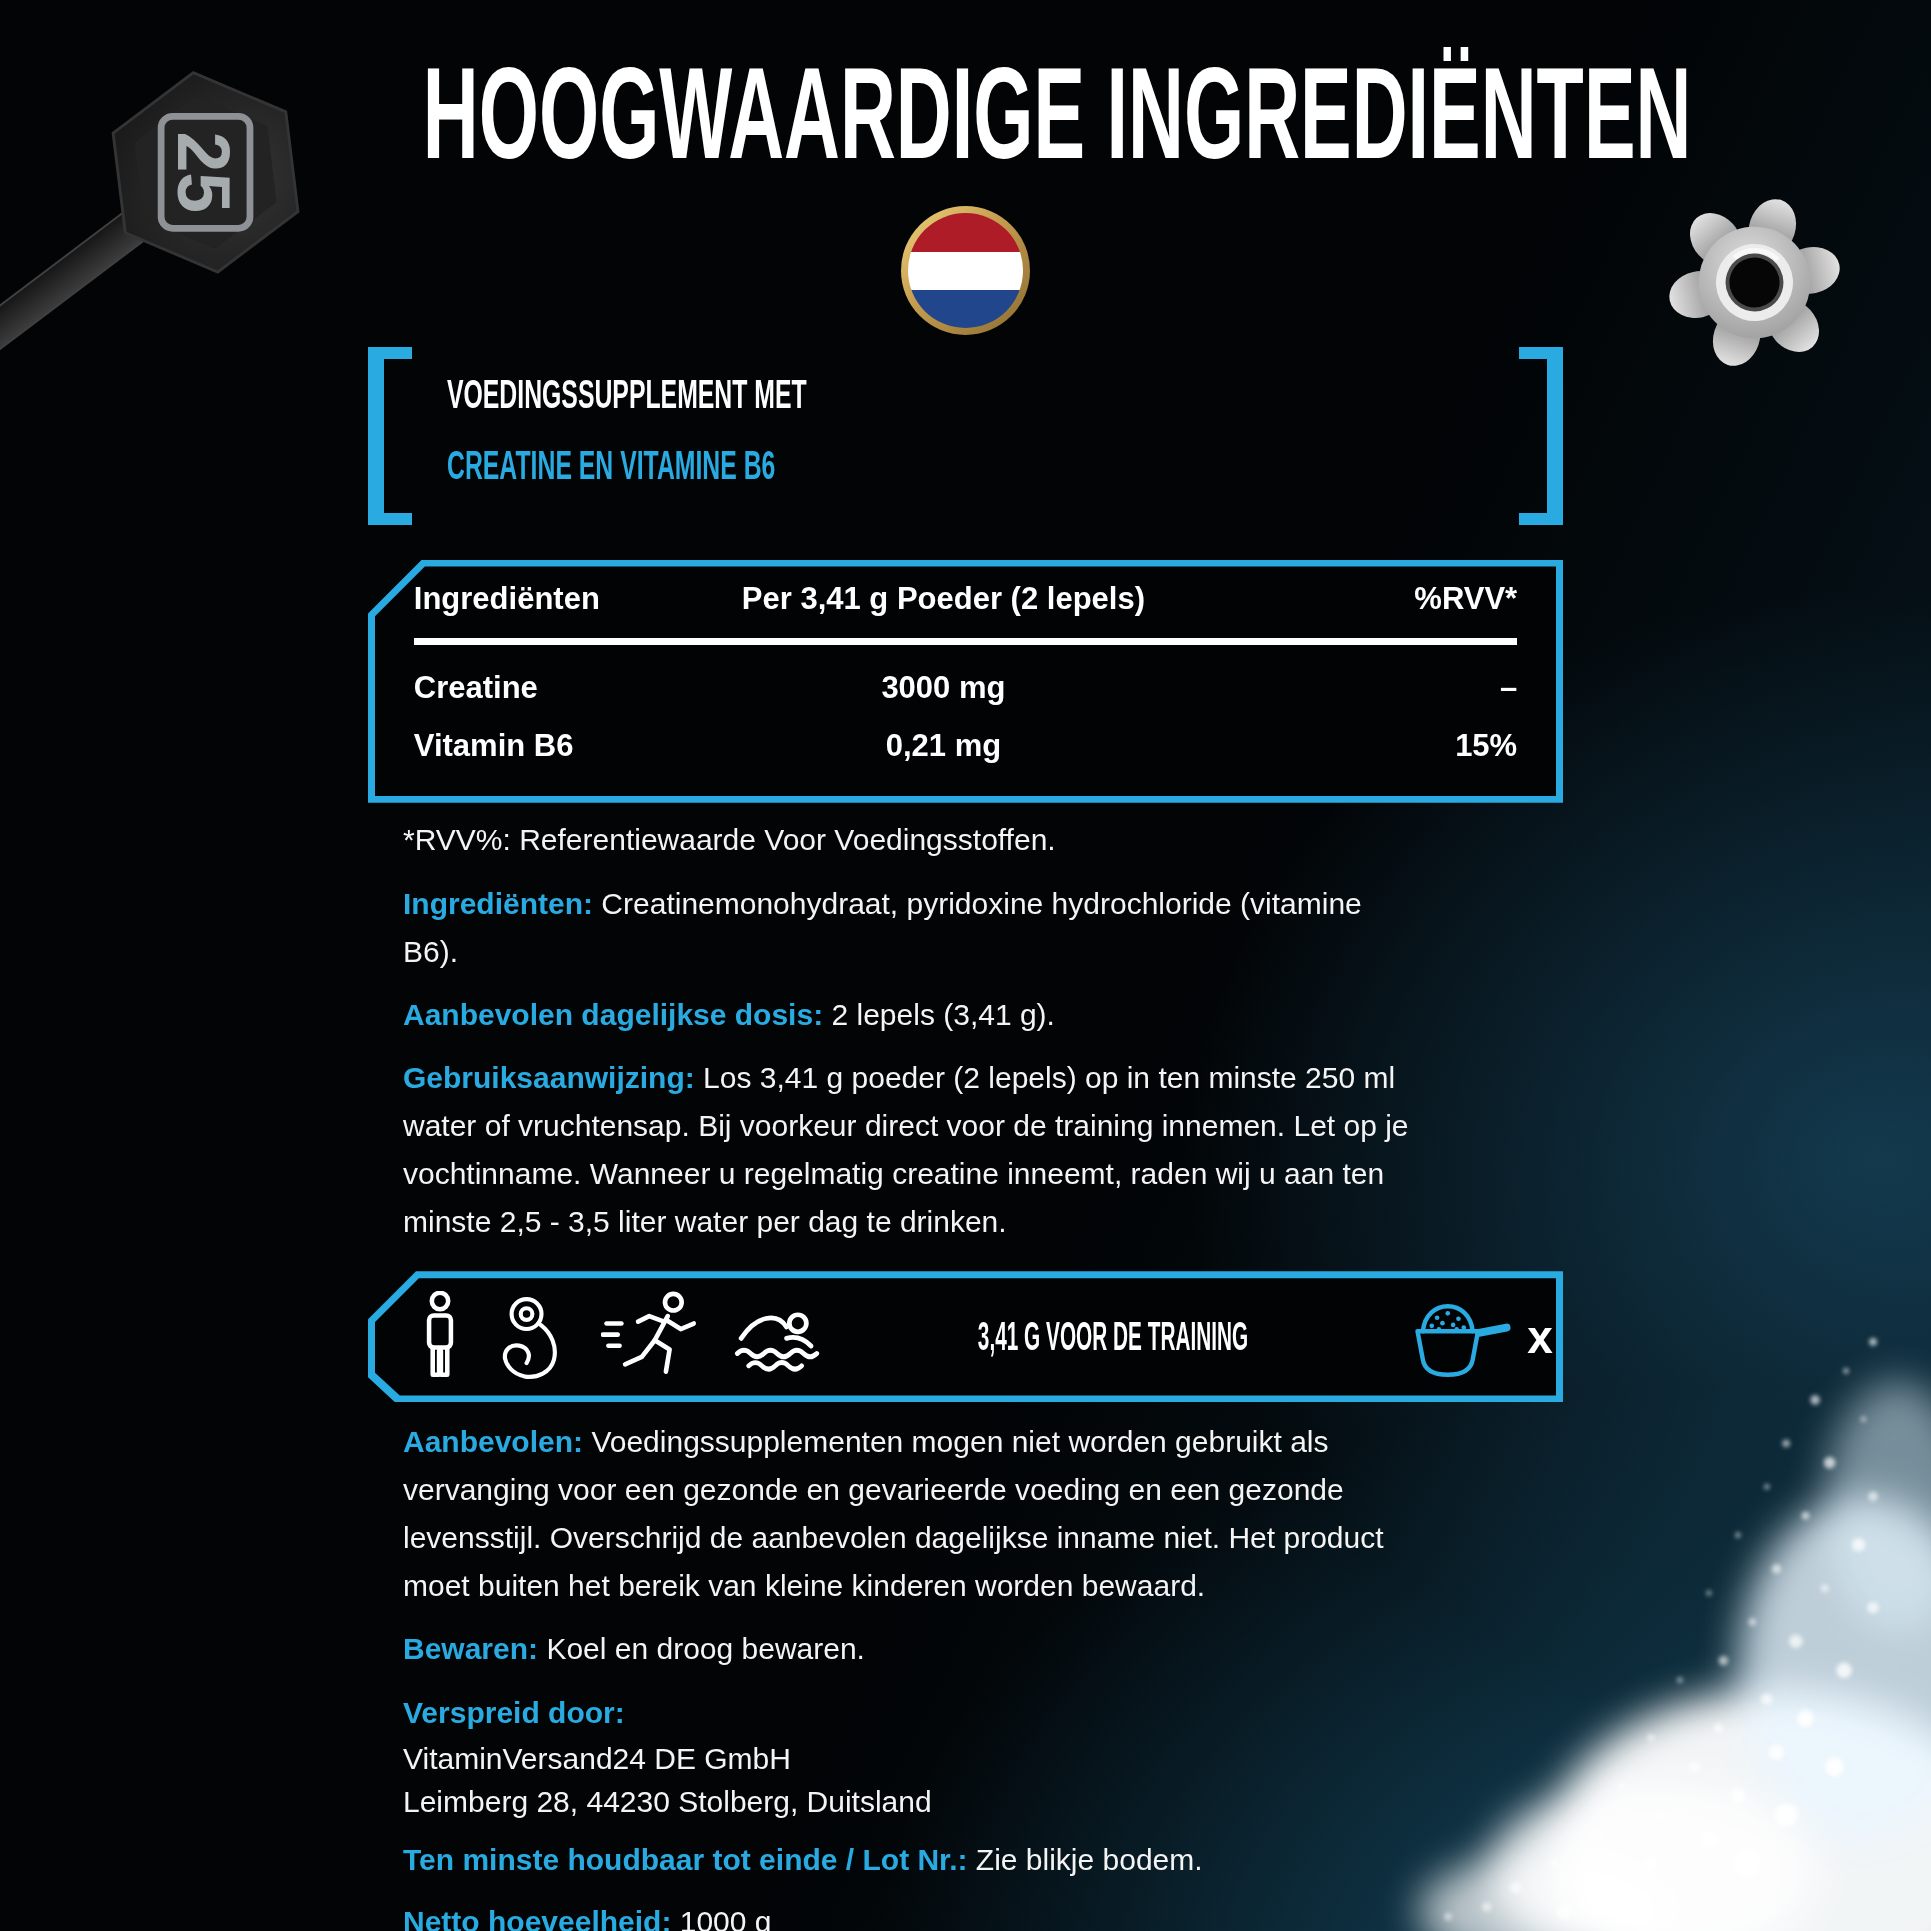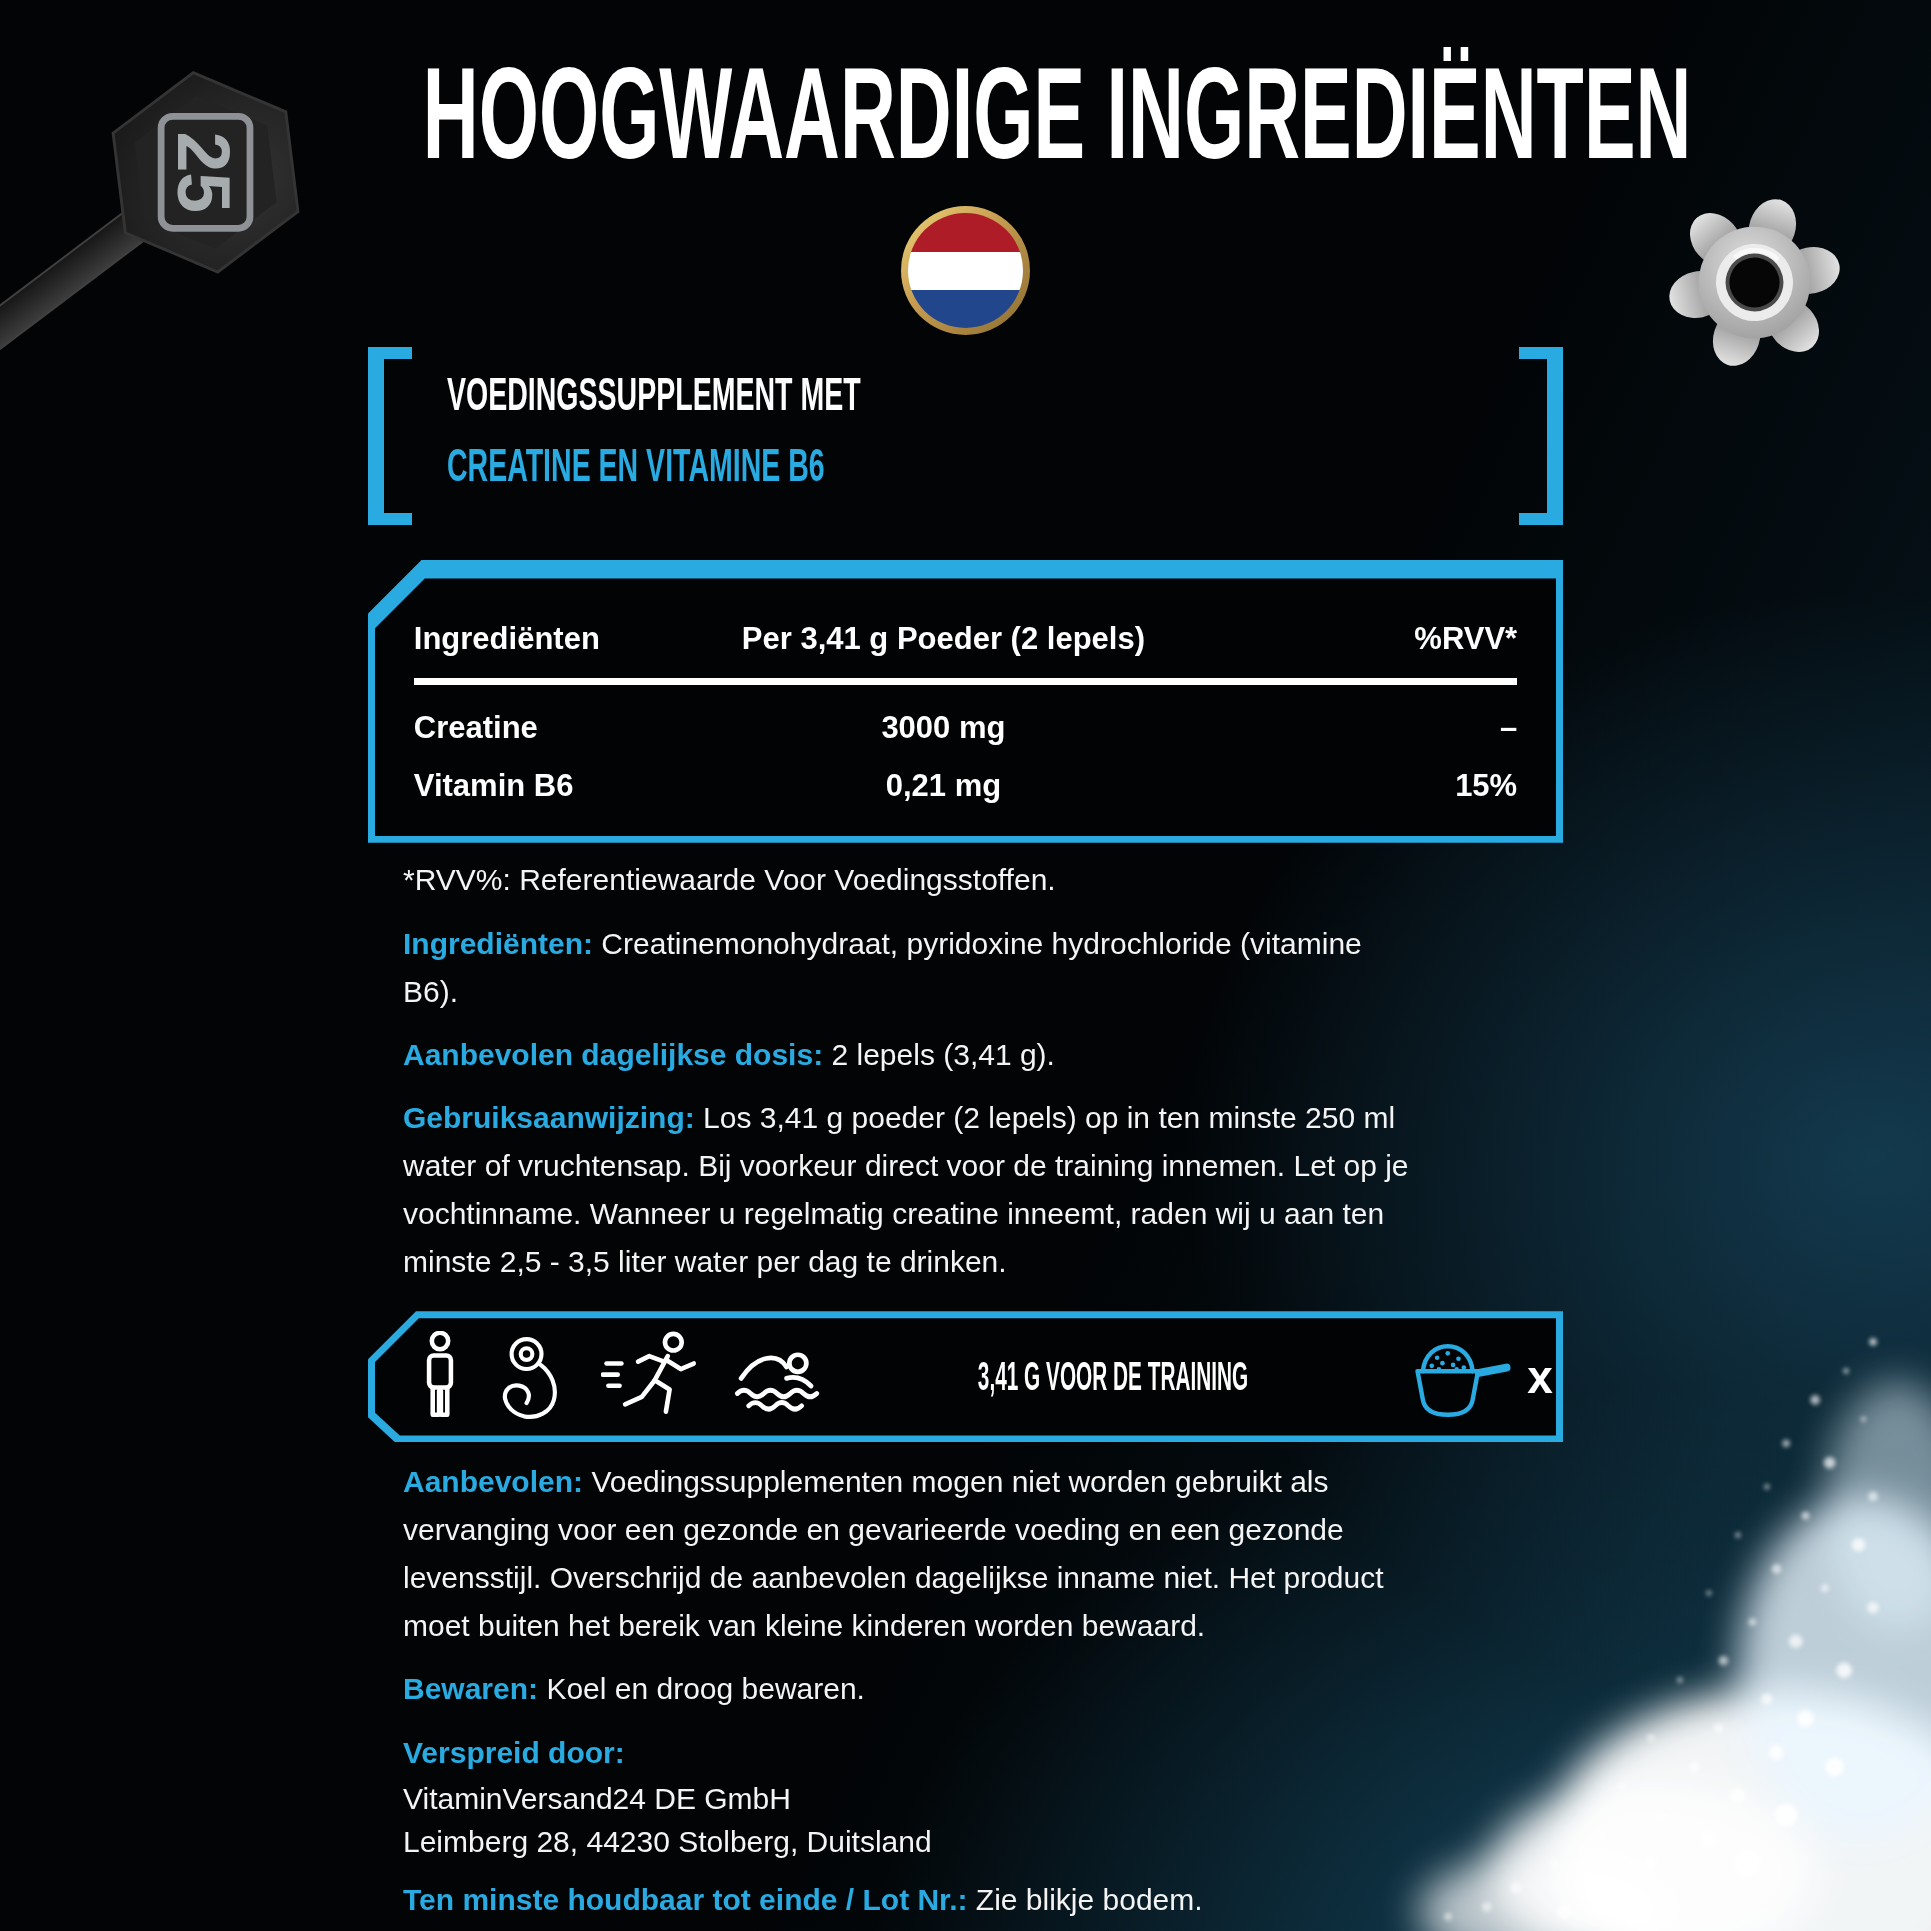--- a/index.html
+++ b/index.html
@@ -26,31 +26,31 @@
         background:linear-gradient(135deg,#efd37a,#c49a4e 45%,#8a6c30);}
   .flag-inner{width:100%;height:100%;border-radius:50%;overflow:hidden;display:flex;flex-direction:column;}
   .flag-red{height:34%;background:#ae1c28;}
   .flag-white{height:33%;background:#ffffff;}
   .flag-blue{height:33%;background:#21468b;}
   
   .bracket-row{width:1195px;margin:11.6px auto 0;display:flex;height:178px;}
   .br{width:44px;flex:none;height:100%;}
   .br-l{border-left:16.4px solid var(--cyan);border-top:12.6px solid var(--cyan);border-bottom:12.6px solid var(--cyan);}
   .br-r{border-right:16.4px solid var(--cyan);border-top:12.6px solid var(--cyan);border-bottom:12.6px solid var(--cyan);}
-  .sub-block{flex:1;padding:12.6px 0 0 35px;font-weight:bold;font-size:46px;line-height:71px;white-space:nowrap;}
+  .sub-block{flex:1;padding:12.6px 0 0 35px;font-weight:bold;font-size:40px;line-height:71px;white-space:nowrap;}
   .sub-line1{color:#fdfdfd;}
   .sub-line2{color:var(--cyan);}
   .cx-sub{display:inline-block;transform:scaleX(.62);transform-origin:left;}
   
   .col{width:1195px;margin:0 auto;}
   
   .tablebox{margin-top:35px;background:var(--cyan);padding:6.8px;
             clip-path:polygon(54px 0,100% 0,100% 100%,0 100%,0 54px);}
-  .tablebox-inner{background:#020305;padding:41px 39px 21px;
-            clip-path:polygon(50px 0,100% 0,100% 100%,0 100%,0 50px);margin-top:12px;}
+  .tablebox-inner{background:#020305;padding:13px 39px 21px;
+            clip-path:polygon(50px 0,100% 0,100% 100%,0 100%,0 50px);}
   .trow{display:grid;grid-template-columns:26% 44% 30%;align-items:end;color:#fff;
         font-weight:bold;font-size:31px;}
   .thead{line-height:39px;}
   .trow .c2{text-align:center;}
   .trow .c3{text-align:right;}
   .tdivider{height:7.7px;background:#fff;margin-top:19.3px;}
   .tbody .trow{line-height:58px;}
   .tbody{margin-top:13.5px;}
   
   .textwrap{padding:0 145px 0 35px;font-size:30px;line-height:48px;color:#f4f4f4;}

